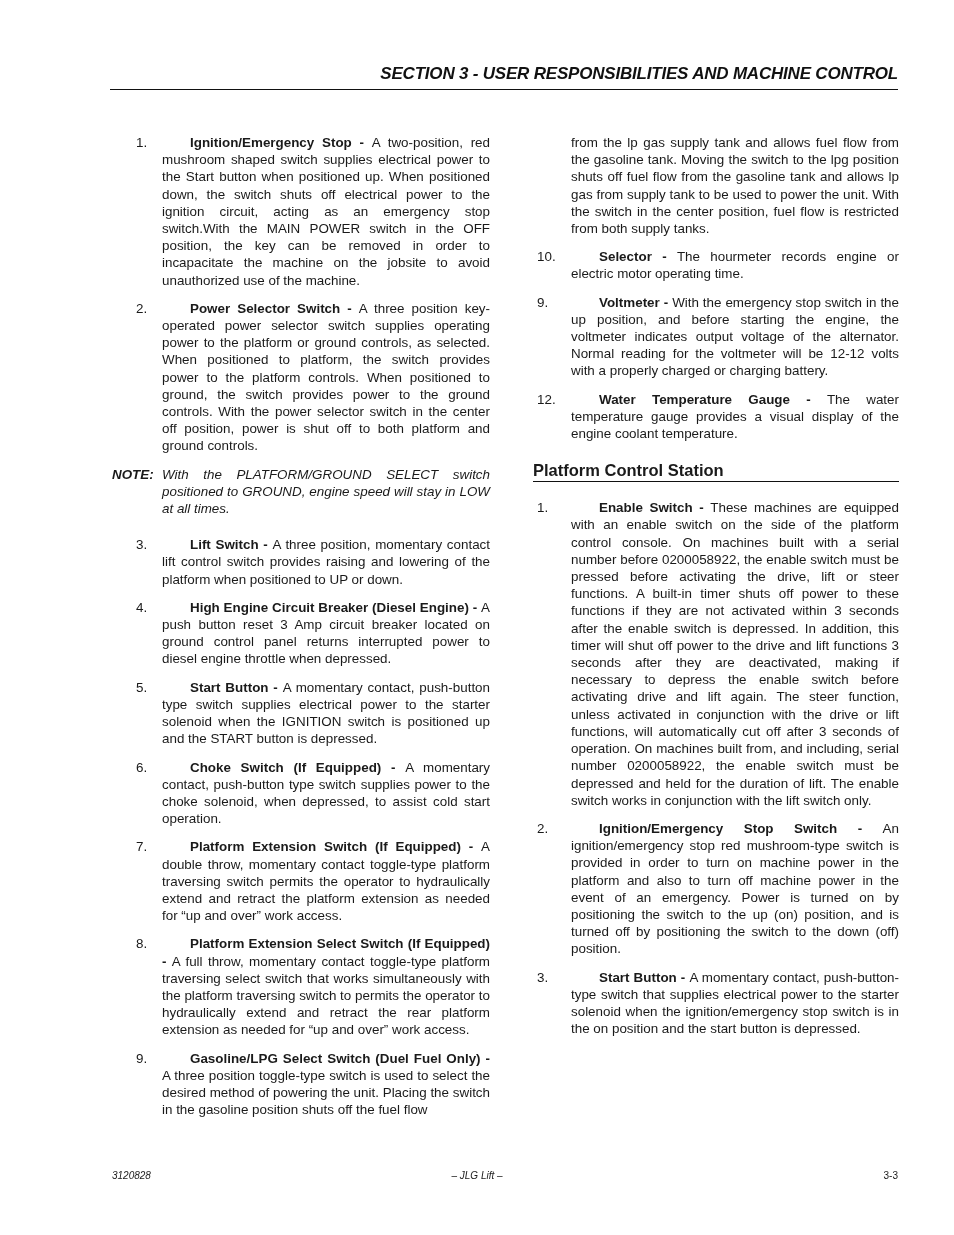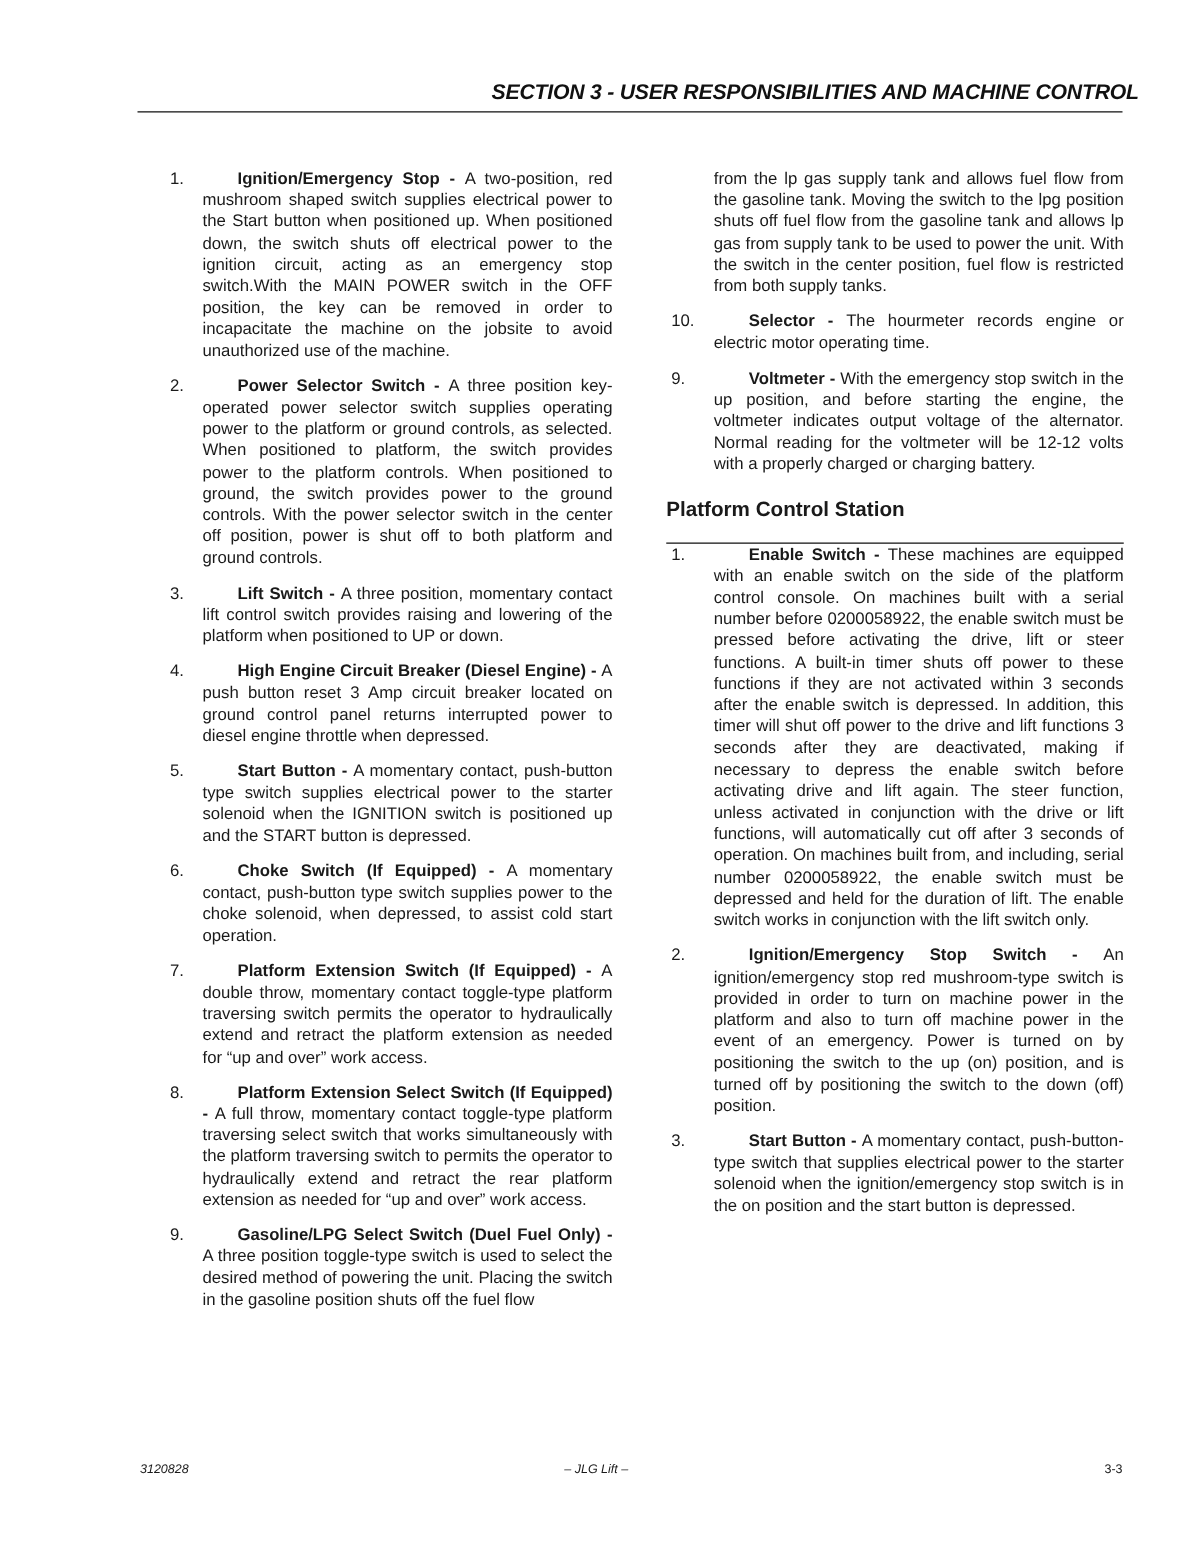--- a/index.html
+++ b/index.html
@@ -1,21 +1,21 @@
 <!DOCTYPE html>
 <html><head>
 <meta charset="utf-8">
 <style>
   html, body { margin: 0; padding: 0; background: #ffffff; }
   body {
     width: 954px; height: 1235px; position: relative; overflow: hidden;
     font-family: "Liberation Sans", sans-serif; color: #1a1a1a;
   }
   .header-title {
-    position: absolute; right: 43px; top: 64px;
+    position: absolute; right: 56px; top: 64px;
     font-size: 17px; font-weight: bold; font-style: italic;
     letter-spacing: -0.2px; color: #111;
   }
   .header-rule {
     position: absolute; left: 110px; right: 56px; top: 89px;
     border-top: 1.5px solid #111;
   }
   .col { position: absolute; top: 134px; width: 380px; }
   .col-left { left: 110px; }
   .col-right { left: 533px; width: 366px; }
@@ -34,21 +34,21 @@
     text-align: justify; margin-bottom: 11px;
   }
   .note {
     position: relative; padding-left: 52px; font-size: 13.4px;
     line-height: 17.2px; text-align: justify; font-style: italic;
     margin-bottom: 19px;
   }
   .note-label { position: absolute; left: 2px; top: 0; font-weight: bold; }
   .section-heading {
     font-size: 16.5px; font-weight: bold; margin-top: 19px;
-    padding-bottom: 16px; border-bottom: 1px solid #111; 
+    padding-bottom: 1px; border-bottom: 1px solid #111; margin-bottom: 17px;
   }
   .footer { position: absolute; top: 1170px; font-size: 10px; font-style: italic; }
   .footer-left { left: 112px; }
   .footer-center { left: 0; right: 0; text-align: center; }
   .footer-right { right: 56px; font-style: normal; }
 </style>
 </head>
 <body>
 
 <div>
@@ -57,20 +57,24 @@
 </div>
 
 <div class="col col-left">
   <div class="item">
     <span class="item-num">1.</span>
     <span class="item-title">Ignition/Emergency Stop - </span><span>A two-position, red mushroom shaped switch supplies electrical power to the Start button when positioned up. When positioned down, the switch shuts off electrical power to the ignition circuit, acting as an emergency stop switch.With the MAIN POWER switch in the OFF position, the key can be removed in order to incapacitate the machine on the jobsite to avoid unauthorized use of the machine.</span>
   </div>
   <div class="item">
     <span class="item-num">2.</span>
     <span class="item-title">Power Selector Switch - </span><span>A three position key-operated power selector switch supplies operating power to the platform or ground controls, as selected. When positioned to platform, the switch provides power to the platform controls. When positioned to ground, the switch provides power to the ground controls. With the power selector switch in the center off position, power is shut off to both platform and ground controls.</span>
+  </div>
+  <div class="note">
+    <span class="note-label">NOTE:</span>
+    <span>With the PLATFORM/GROUND SELECT switch positioned to GROUND, engine speed will stay in LOW at all times.</span>
   </div>
   <div class="item">
     <span class="item-num">3.</span>
     <span class="item-title">Lift Switch - </span><span>A three position, momentary contact lift control switch provides raising and lowering of the platform when positioned to UP or down.</span>
   </div>
   <div class="item">
     <span class="item-num">4.</span>
     <span class="item-title">High Engine Circuit Breaker (Diesel Engine) - </span><span>A push button reset 3 Amp circuit breaker located on ground control panel returns interrupted power to diesel engine throttle when depressed.</span>
   </div>
   <div class="item">
@@ -98,20 +102,24 @@
 <div class="col col-right">
   <div class="cont">from the lp gas supply tank and allows fuel flow from the gasoline tank. Moving the switch to the lpg position shuts off fuel flow from the gasoline tank and allows lp gas from supply tank to be used to power the unit. With the switch in the center position, fuel flow is restricted from both supply tanks.</div>
   <div class="item">
     <span class="item-num">10.</span>
     <span class="item-title">Selector - </span><span>The hourmeter records engine or electric motor operating time.</span>
   </div>
   <div class="item">
     <span class="item-num">9.</span>
     <span class="item-title">Voltmeter - </span><span>With the emergency stop switch in the up position, and before starting the engine, the voltmeter indicates output voltage of the alternator. Normal reading for the voltmeter will be 12-12 volts with a properly charged or charging battery.</span>
   </div>
+  <div class="item">
+    <span class="item-num">12.</span>
+    <span class="item-title">Water Temperature Gauge - </span><span>The water temperature gauge provides a visual display of the engine coolant temperature.</span>
+  </div>
 
   <div class="section-heading">Platform Control Station</div>
 
   <div class="item">
     <span class="item-num">1.</span>
     <span class="item-title">Enable Switch - </span><span>These machines are equipped with an enable switch on the side of the platform control console. On machines built with a serial number before 0200058922, the enable switch must be pressed before activating the drive, lift or steer functions. A built-in timer shuts off power to these functions if they are not activated within 3 seconds after the enable switch is depressed. In addition, this timer will shut off power to the drive and lift functions 3 seconds after they are deactivated, making if necessary to depress the enable switch before activating drive and lift again. The steer function, unless activated in conjunction with the drive or lift functions, will automatically cut off after 3 seconds of operation. On machines built from, and including, serial number 0200058922, the enable switch must be depressed and held for the duration of lift. The enable switch works in conjunction with the lift switch only.</span>
   </div>
   <div class="item">
     <span class="item-num">2.</span>
     <span class="item-title">Ignition/Emergency Stop Switch - </span><span>An ignition/emergency stop red mushroom-type switch is provided in order to turn on machine power in the platform and also to turn off machine power in the event of an emergency. Power is turned on by positioning the switch to the up (on) position, and is turned off by positioning the switch to the down (off) position.</span>

